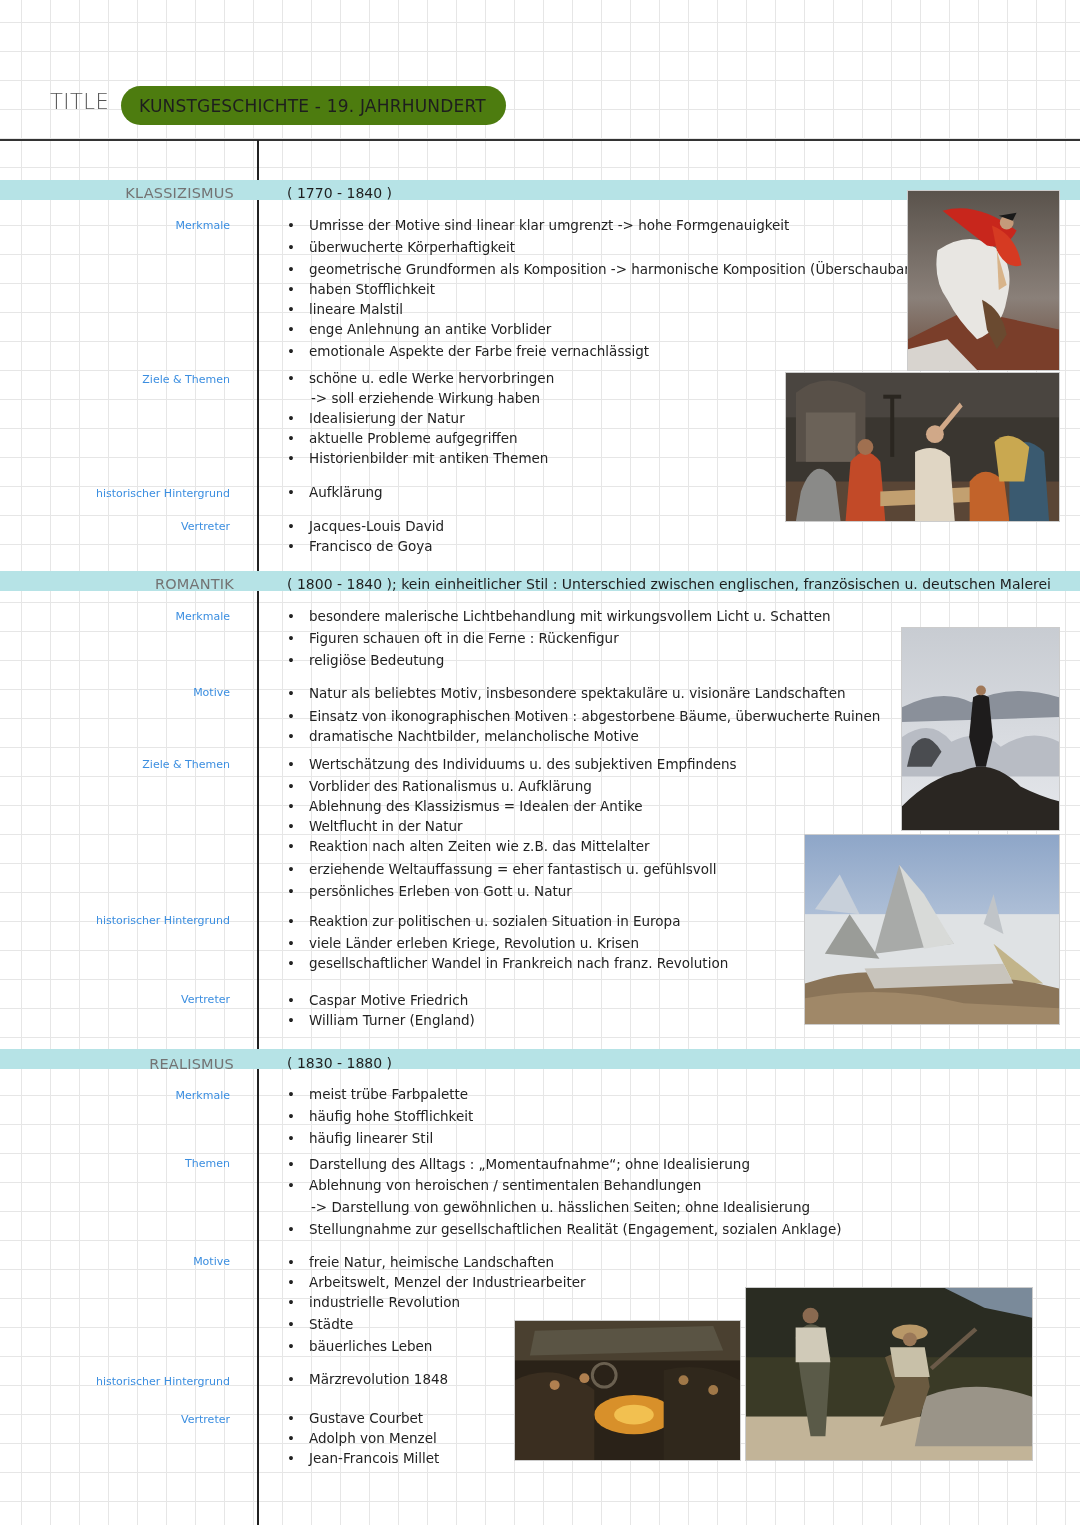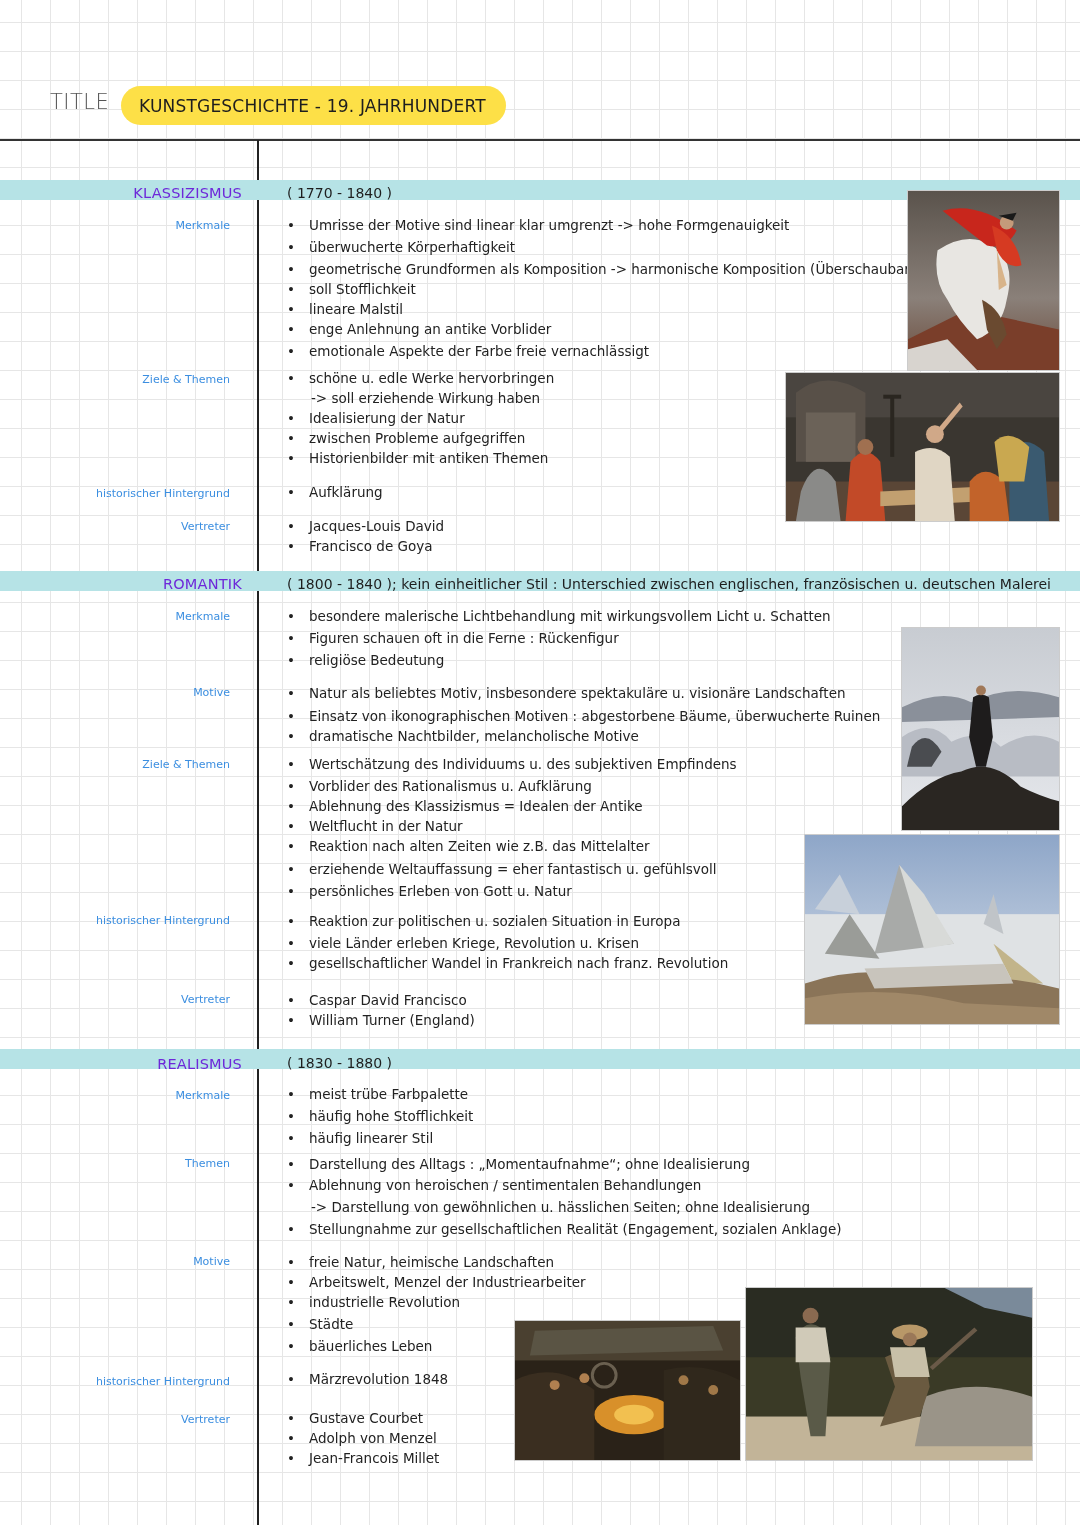--- a/index.html
+++ b/index.html
@@ -15,32 +15,32 @@
     font-family: "DejaVu Sans", sans-serif;
     color: #222;
   }
   .abs { position: absolute; }
   .title-label {
     left: 50px; top: 90px; font-size: 21px; color: #555;
     font-family: "DejaVu Sans", sans-serif; font-weight: 300; letter-spacing: 0.5px;
   }
   .title-pill {
     left: 121px; top: 86px; height: 39px; width: 385px;
-    background: #fde047; border-radius: 20px;
+    background: #4d7c0f; border-radius: 20px;
     display: flex; align-items: center; padding-left: 18px;
     font-size: 17px; color: #1e1e1e; letter-spacing: 0.2px;
   }
   .hline { left: 0; top: 139px; width: 1080px; height: 2px; background: #333; }
   .vline { left: 257px; top: 140px; width: 2px; height: 1385px; background: #222; }
   .band {
     left: 0; width: 1080px; height: 20px; background: #b6e3e6;
   }
   .section-name {
-    width: 230px; left: 12px; text-align: right;
-    font-size: 14.5px; color: #6d28d9; letter-spacing: 0.2px;
+    width: 230px; left: 4px; text-align: right;
+    font-size: 14.5px; color: #737373; letter-spacing: 0.2px;
   }
   .section-period {
     left: 287px; font-size: 14px; color: #1e1e1e; white-space: nowrap;
   }
   .cat {
     left: 0; width: 230px; text-align: right;
     font-size: 11px; color: #3b8ee0; white-space: nowrap;
   }
   .item {
     left: 287px; font-size: 13.5px; color: #222; white-space: nowrap;
@@ -73,21 +73,21 @@
 <div class="abs item" style="top:239px">
     <span class="bullet">•</span>
     <span>überwucherte Körperhaftigkeit</span>
   </div>
 <div class="abs item" style="top:261px">
     <span class="bullet">•</span>
     <span>geometrische Grundformen als Komposition -&gt; harmonische Komposition (Überschaubar)</span>
   </div>
 <div class="abs item" style="top:281px">
     <span class="bullet">•</span>
-    <span>soll Stofflichkeit</span>
+    <span>haben Stofflichkeit</span>
   </div>
 <div class="abs item" style="top:301px">
     <span class="bullet">•</span>
     <span>lineare Malstil</span>
   </div>
 <div class="abs item" style="top:321px">
     <span class="bullet">•</span>
     <span>enge Anlehnung an antike Vorblider</span>
   </div>
 <div class="abs item" style="top:343px">
@@ -102,21 +102,21 @@
   </div>
 <div class="abs item cont" style="top:390px">
     <span>-&gt; soll erziehende Wirkung haben</span>
   </div>
 <div class="abs item" style="top:410px">
     <span class="bullet">•</span>
     <span>Idealisierung der Natur</span>
   </div>
 <div class="abs item" style="top:430px">
     <span class="bullet">•</span>
-    <span>zwischen Probleme aufgegriffen</span>
+    <span>aktuelle Probleme aufgegriffen</span>
   </div>
 <div class="abs item" style="top:450px">
     <span class="bullet">•</span>
     <span>Historienbilder mit antiken Themen</span>
   </div>
 
 <div class="abs cat" style="top:487px">historischer Hintergrund</div>
 <div class="abs item" style="top:484px">
     <span class="bullet">•</span>
     <span>Aufklärung</span>
@@ -248,21 +248,21 @@
     <span>viele Länder erleben Kriege, Revolution u. Krisen</span>
   </div>
 <div class="abs item" style="top:955px">
     <span class="bullet">•</span>
     <span>gesellschaftlicher Wandel in Frankreich nach franz. Revolution</span>
   </div>
 
 <div class="abs cat" style="top:993px">Vertreter</div>
 <div class="abs item" style="top:992px">
     <span class="bullet">•</span>
-    <span>Caspar David Francisco</span>
+    <span>Caspar Motive Friedrich</span>
   </div>
 <div class="abs item" style="top:1012px">
     <span class="bullet">•</span>
     <span>William Turner (England)</span>
   </div>
 
 <div class="abs painting" style="left:901px;top:627px;width:159px;height:204px">
   <svg viewBox="0 0 159 204" preserveAspectRatio="none">
     <defs>
         <linearGradient id="sky2" x1="0" y1="0" x2="0" y2="1">

